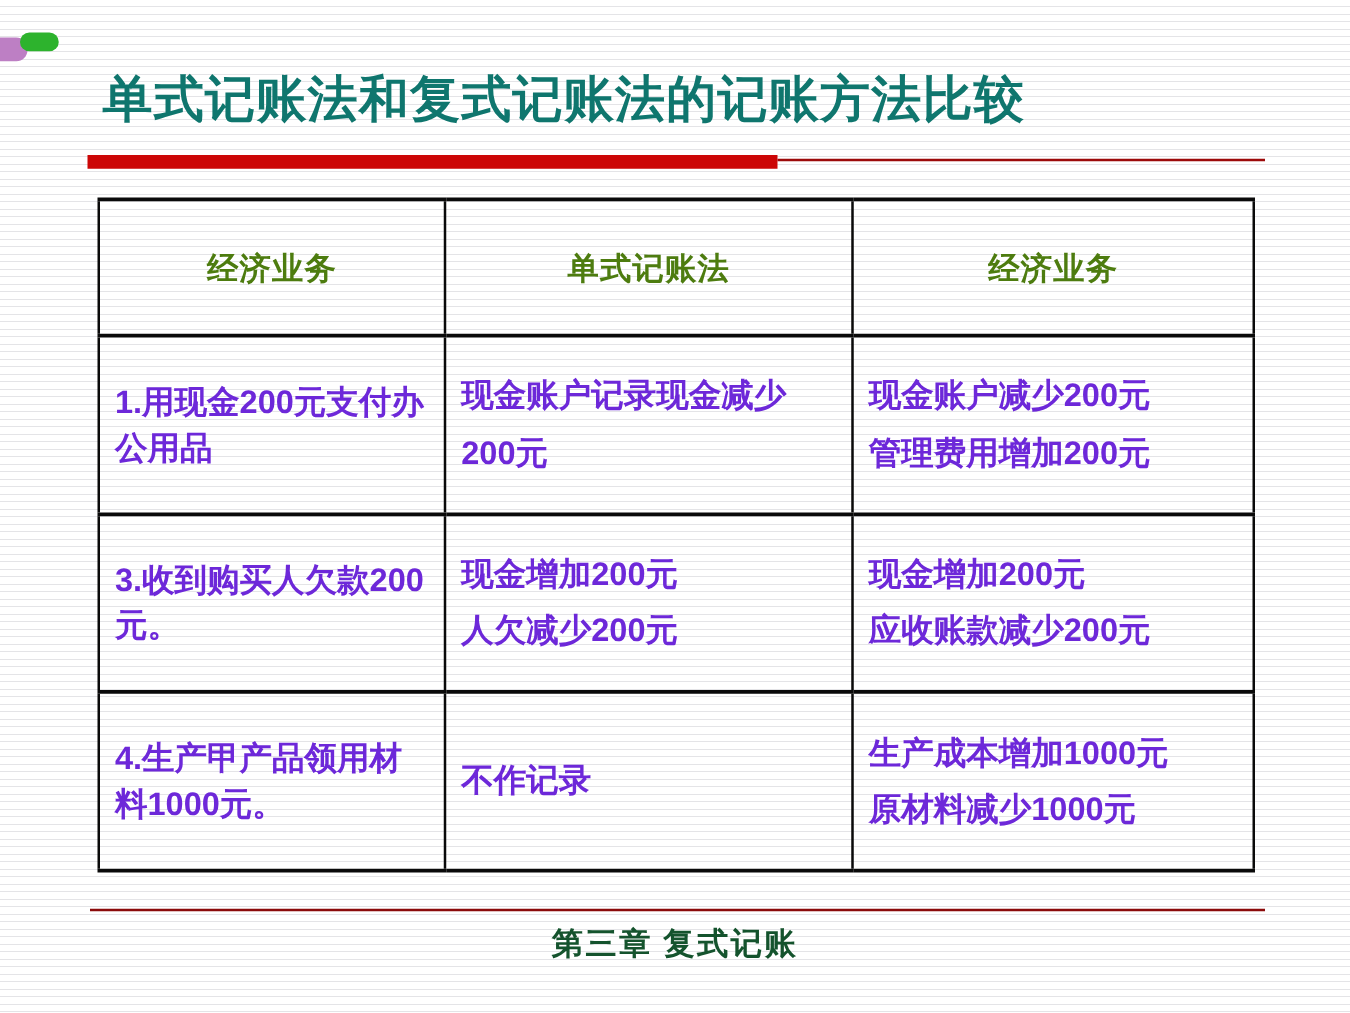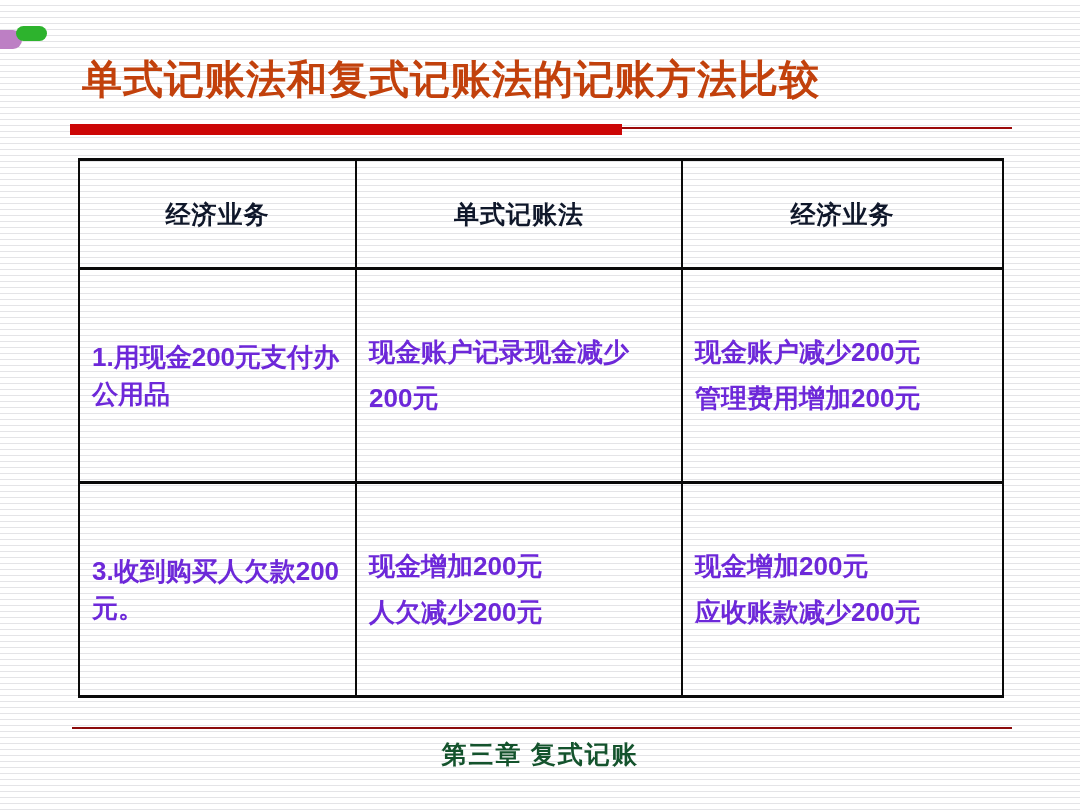--- a/index.html
+++ b/index.html
@@ -28,40 +28,40 @@
 
   
   .shape{position:absolute;}
   .shape.purple{left:-10px;top:30px;width:32px;height:19px;border-radius:9px;background:#bd7fc4;}
   .shape.green{left:16px;top:26px;width:31px;height:15px;border-radius:8px;background:#2db32d;}
 
   
   .title{
     position:absolute;left:82px;top:52px;margin:0;width:940px;
     font-family:"Liberation Serif","DejaVu Serif",serif;
-    font-size:40px;font-weight:bold;color:#c2410c;letter-spacing:1px;white-space:nowrap;
+    font-size:40px;font-weight:bold;color:#0f766e;letter-spacing:1px;white-space:nowrap;
   }
   .red-bar{position:absolute;left:70px;top:124px;width:552px;height:11px;background:#cc0606;}
   .red-line{position:absolute;left:622px;top:127px;width:390px;height:2px;background:#9c0a0a;}
 
   
   table.cmp{
     position:absolute;left:78px;top:158px;width:924px;height:540px;
     border-collapse:collapse;table-layout:fixed;background:transparent;
   }
   table.cmp col.c1{width:277px;}
   table.cmp col.c2{width:326px;}
   table.cmp col.c3{width:321px;}
   table.cmp th,table.cmp td{
     border-left:2px solid #0a0a0a;border-right:2px solid #0a0a0a;
     border-top:3px solid #0a0a0a;border-bottom:3px solid #0a0a0a;
     padding:6px 12px;vertical-align:middle;white-space:pre-line;
   }
   table.cmp th{
-    height:94px;font-size:25px;font-weight:bold;color:#0f172a;
+    height:94px;font-size:25px;font-weight:bold;color:#4d7c0f;
     text-align:center;letter-spacing:1px;
   }
   table.cmp td{font-size:26px;font-weight:bold;color:#6d28d9;text-align:left;}
   td.biz{line-height:1.42;padding-left:10px;}
   td.entry{line-height:1.75;padding-left:14px;}
   tr.r1{height:99px;}
   tr.r2{height:144px;}
   tr.r3{height:94px;}
   tr.r4{height:97px;}
 
@@ -106,19 +106,25 @@
         <td class="entry">现金账户减少200元
 管理费用增加200元</td>
       </tr>
       <tr class="r3">
         <td class="biz">3.收到购买人欠款200元。</td>
         <td class="entry">现金增加200元
 人欠减少200元</td>
         <td class="entry">现金增加200元
 应收账款减少200元</td>
       </tr>
+      <tr class="r4">
+        <td class="biz">4.生产甲产品领用材料1000元。</td>
+        <td class="entry">不作记录</td>
+        <td class="entry">生产成本增加1000元
+原材料减少1000元</td>
+      </tr>
     </tbody>
   </table>
 
   <div class="footer-line"></div>
   <div class="footer">第三章  复式记账</div>
 
 </div>
 
 </body></html>

